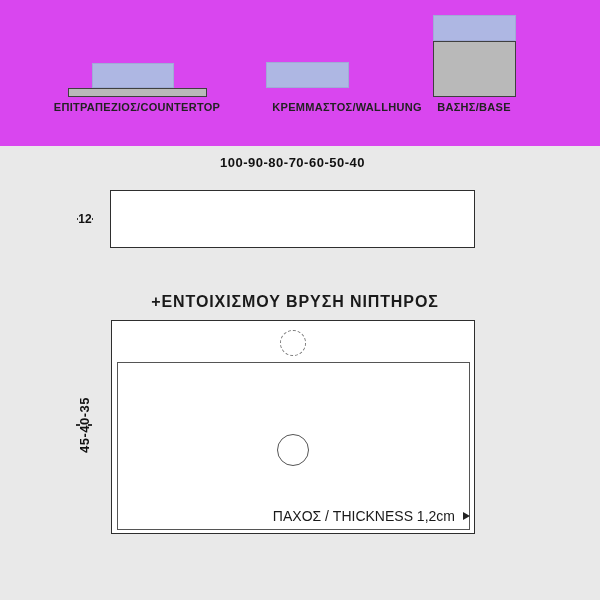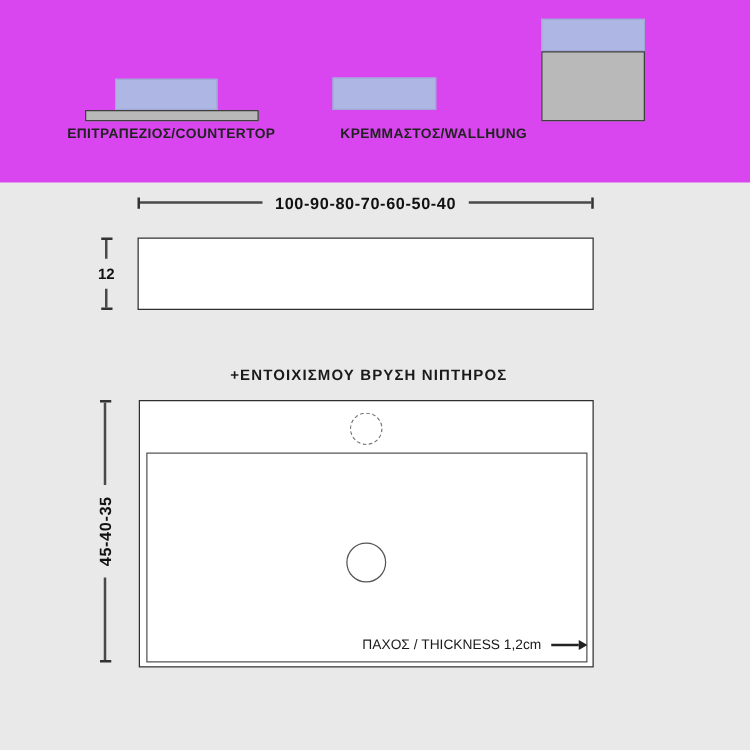--- a/index.html
+++ b/index.html
@@ -12,41 +12,41 @@
   }
   .gray-panel { position:absolute; left:0; top:146px; width:600px; height:454px; background:#e9e9e9; }
 
   
   .blue-rect { position:absolute; background:#aeb7e3; border:1px solid #a0aad6; }
   .gray-rect { position:absolute; background:#b9b9b9; border:1px solid #3f3f3f; }
   .mt-label { position:absolute; top:101px; font-size:11px; font-weight:bold; letter-spacing:0.3px; text-align:center; color:#222; }
 
   
   .dim-h { position:absolute; display:flex; align-items:center; }
-  .dim-v { position:absolute; display:flex; flex-direction:column; align-items:center; }
+  .dim-v { position:absolute; display:flex; flex-direction:row; align-items:center; }
   .tick-v { width:2px; height:9px; background:#333; }
   .tick-h { width:9px; height:2px; background:#333; }
   .dline-h { flex:1; height:1.5px; background:#4a4a4a; }
   .dline-v { flex:1; width:1.5px; background:#4a4a4a; }
   .dim-label { padding:0 10px; font-size:13px; font-weight:bold; letter-spacing:0.5px; white-space:nowrap; color:#111; }
   .dim-label-v { padding:5px 0; font-size:12px; font-weight:bold; white-space:nowrap; color:#111; }
   .vlabel-box { position:relative; width:16px; height:74px; }
   .vlabel-box span { position:absolute; top:50%; left:50%; transform:translate(-50%,-50%) rotate(-90deg); white-space:nowrap; font-size:13px; font-weight:bold; letter-spacing:0.5px; color:#111; }
 
   
   .front-rect { position:absolute; left:110px; top:190px; width:365px; height:58px; background:#fff; border:1.5px solid #2e2e2e; }
-  .tv-title { position:absolute; left:100px; top:293px; width:390px; text-align:center; font-size:12px; font-weight:bold; letter-spacing:0.9px; color:#1a1a1a; }
+  .tv-title { position:absolute; left:100px; top:293px; width:390px; text-align:center; font-size:16px; font-weight:bold; letter-spacing:0.9px; color:#1a1a1a; }
   .tv-outer { position:absolute; left:111px; top:320px; width:364px; height:214px; background:#fff; border:1.5px solid #2e2e2e; }
   .tv-inner { position:absolute; left:117px; top:362px; width:353px; height:168px; border:1px solid #555; }
   .faucet-hole { position:absolute; left:280px; top:330px; width:26px; height:26px; border:1.5px dashed #777; border-radius:50%; }
   .drain-hole { position:absolute; left:277px; top:434px; width:32px; height:32px; border:1.5px solid #555; border-radius:50%; }
 
   
   .thick-note { position:absolute; left:280px; top:509px; width:190px; height:14px; display:flex; align-items:center; justify-content:flex-end; }
-  .thick-label { font-size:11px; color:#1a1a1a; white-space:nowrap; }
+  .thick-label { font-size:14px; color:#1a1a1a; white-space:nowrap; }
   .arrow-line { width:22px; height:1.5px; background:#222; margin-left:8px; }
   .arrow-head { width:0; height:0; border-top:4px solid transparent; border-bottom:4px solid transparent; border-left:7px solid #222; }
 </style>
 </head>
 <body>
 
 <div class="stage">
 
   <div class="gray-panel"></div>
 
@@ -58,22 +58,23 @@
 
   <div>
     <div class="blue-rect" style="left:266px; top:62px; width:83px; height:26px;"></div>
   </div>
   <div class="mt-label" style="left:212px; width:190px;margin-left:40px;">ΚΡΕΜΜΑΣΤΟΣ/WALLHUNG</div>
 
   <div>
     <div class="blue-rect" style="left:433px; top:15px; width:83px; height:26px;"></div>
     <div class="gray-rect" style="left:433px; top:41px; width:83px; height:56px;"></div>
   </div>
+  <div class="mt-label" style="left:384px; width:180px;">ΒΑΣΗΣ/BASE</div>
 
-  <div class="dim-h" style="left:110px; top:155px; width:365px; height:14px;">
+  <div class="dim-h" style="left:110px; top:155px; width:365px; height:14px;flex-direction:column;">
     <div class="tick-v"></div>
     <div class="dline-h"></div>
     <div class="dim-label">100-90-80-70-60-50-40</div>
     <div class="dline-h"></div>
     <div class="tick-v"></div>
   </div>
 
   <div class="front-rect"></div>
 
   <div class="dim-v" style="left:77px; top:190px; width:16px; height:58px;">

